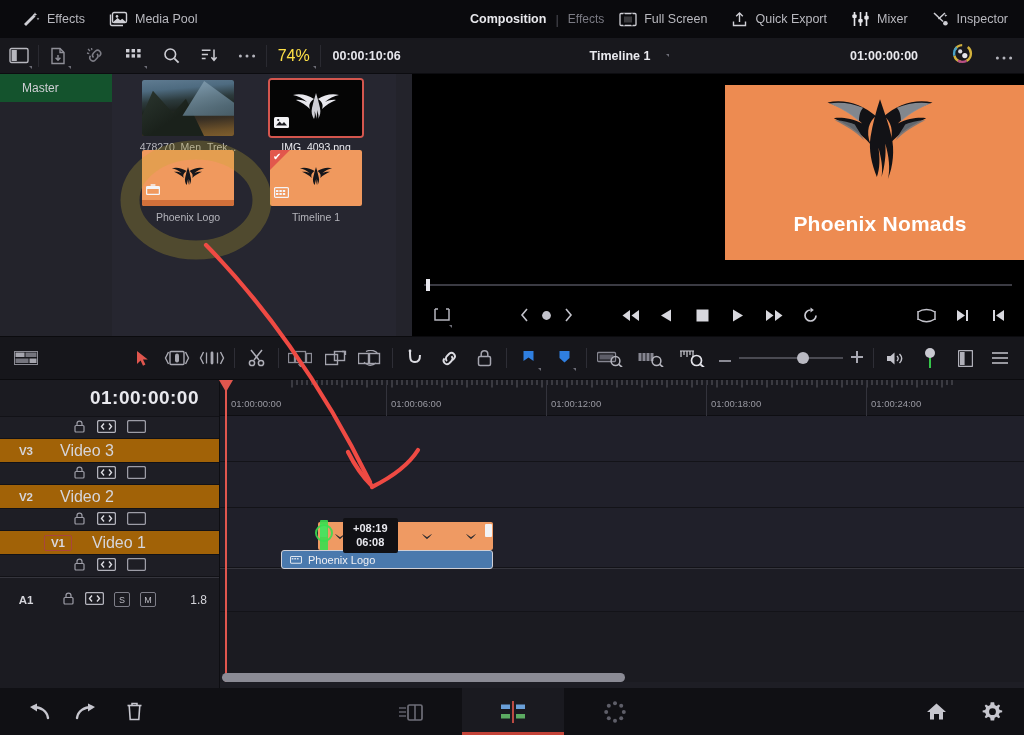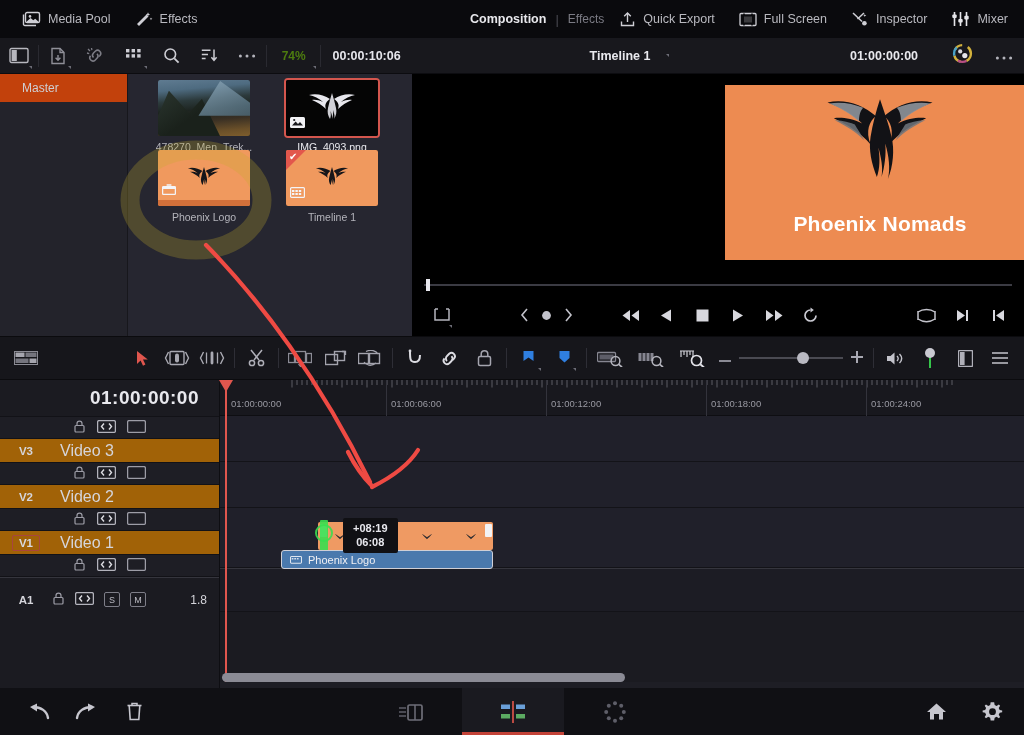--- a/index.html
+++ b/index.html
@@ -42,25 +42,25 @@
 
   .mp-body {
     position: absolute; left: 0; top: 74px; width: 412px; height: 262px;
     background: #23232b;
   }
   .mp-sidebar {
     position: absolute; left: 0; top: 0; width: 128px; height: 262px;
     background: #23232b; border-right: 1px solid #17171c;
   }
   .mp-master {
-    height: 28px; background: #c2410c; display: flex; align-items: center;
+    height: 28px; background: #14532d; display: flex; align-items: center;
     padding-left: 22px; font-size: 12px; color: #cfcfd4;
   }
   .mp-grid {
-    position: absolute; left: 128px; top: 0; width: 284px; height: 262px;
+    position: absolute; left: 112px; top: 0; width: 284px; height: 262px;
     background: #262630; padding: 8px 0 8px 28px;
   }
   .mp-thumb-wrap { position: absolute; }
   .mp-thumb {
     width: 92px; height: 56px; border-radius: 2px; overflow: hidden; position: relative;
     background: #111;
   }
   .mp-thumb.sel { outline: 2px solid #d4564e; outline-offset: 0px; }
   .mp-caption {
     width: 100px; margin-top: 5px; text-align: center; font-size: 10.5px;
@@ -145,25 +145,25 @@
     font-size: 19px; color:#e9e9ee; font-weight: bold; letter-spacing: .5px;
   }
   .trk-ctrlrow {
     height: 23px; display:flex; align-items:center; justify-content:center; gap: 11px;
     background:#1e1e25; border-top:1px solid #121217; border-bottom:1px solid #121217;
   }
   .trk-namerow {
     height: 23px; display:flex; align-items:center; background:#a16207;
   }
   .trk-num { width: 52px; text-align:center; font-size: 11.5px; color:#d5d5db; font-weight:bold; }
-  .trk-num.active { color:#d9d9df; }
+  .trk-num.active { color:#d9d9df;margin-left:32px; }
   .trk-num .boxed { display:inline-block; padding:1px 6px; border:1px solid #a8453f; border-radius:2px; }
   .trk-name { font-size: 16px; color:#d5d5db; padding-left: 8px; }
   .audio-row {
-    height: 44px; display:flex; align-items:center; background:#1b1b21; border-top:1px solid #35353d;
+    height: 44px; display:flex; align-items:center; background:#1b1b21; border-top:1px solid #35353d;gap:10px;
   }
   .audio-ctrls { display:flex; align-items:center; gap: 10px; }
   .sq-btn { width:16px; height:15px; border:1px solid #7e7e88; border-radius:2px;
     display:flex; align-items:center; justify-content:center; font-size:9px; color:#bcbcc4; }
   .vol-num { margin-left: auto; margin-right: 12px; font-size: 12px; color:#d5d5db; }
 
   .tl-tracks { position:absolute; left:220px; top:0; width: 804px; height: 308px; background:#1e1e25; }
   .ruler { position:absolute; left:0; top:0; width:804px; height:36px; background:#18181e; border-bottom:1px solid #0e0e12;}
   .ruler-lbl { position:absolute; top: 18px; font-size: 9.5px; color:#9a9aa3; }
   .ruler-major { position:absolute; top:0; width:1px; height:36px; background:#33333c; }
@@ -216,89 +216,89 @@
 </style>
 </head>
 <body>
 
 <div id="app">
 
   <div class="topbar">
     <div class="tb-left">
       <div class="tb-item">
         <span class="ico">
+          <svg width="18" height="16" viewBox="0 0 18 16">
+            <path d="M2 14 L11.5 4.5 L13.5 6.5 L4 16 Z" fill="#cfcfd5" transform="translate(0,-1)"></path>
+            <path d="M13 1.2 l.6 1.6 1.6.6 -1.6.6 -.6 1.6 -.6-1.6 -1.6-.6 1.6-.6 Z" fill="#cfcfd5"></path>
+            <path d="M16 6.4 l.4 1 1 .4 -1 .4 -.4 1 -.4-1 -1-.4 1-.4 Z" fill="#cfcfd5"></path>
+          </svg>
+        </span>
+        <span class="lbl">Effects</span>
+      </div>
+      <div class="tb-item">
+        <span class="ico">
           <svg width="19" height="16" viewBox="0 0 19 16">
             <rect x="3.5" y="1.5" width="14" height="10" rx="1.6" fill="none" stroke="#cfcfd5" stroke-width="1.4"></rect>
             <path d="M1.5 3.5 L1.5 13.2 A1.3 1.3 0 0 0 2.8 14.5 L14 14.5" fill="none" stroke="#cfcfd5" stroke-width="1.4"></path>
             <circle cx="8" cy="5.4" r="1.3" fill="#cfcfd5"></circle>
             <path d="M5 10.2 L8.6 6.9 L11.3 9.3 L13.2 7.7 L16.3 10.4 L16.3 11.1 L5 11.1 Z" fill="#cfcfd5"></path>
           </svg>
         </span>
         <span class="lbl">Media Pool</span>
       </div>
-      <div class="tb-item">
-        <span class="ico">
-          <svg width="18" height="16" viewBox="0 0 18 16">
-            <path d="M2 14 L11.5 4.5 L13.5 6.5 L4 16 Z" fill="#cfcfd5" transform="translate(0,-1)"></path>
-            <path d="M13 1.2 l.6 1.6 1.6.6 -1.6.6 -.6 1.6 -.6-1.6 -1.6-.6 1.6-.6 Z" fill="#cfcfd5"></path>
-            <path d="M16 6.4 l.4 1 1 .4 -1 .4 -.4 1 -.4-1 -1-.4 1-.4 Z" fill="#cfcfd5"></path>
-          </svg>
-        </span>
-        <span class="lbl">Effects</span>
-      </div>
     </div>
 
     <div class="tb-center">
       <span class="comp">Composition</span>
       <span class="divider">|</span>
       <span class="edited">Effects</span>
     </div>
 
     <div class="tb-right">
+      <div class="tb-item">
+        <span class="ico">
+          <svg width="18" height="15" viewBox="0 0 18 15">
+            <rect x="1" y="1.5" width="16" height="12" rx="1" fill="none" stroke="#cfcfd5" stroke-width="1.3"></rect>
+            <rect x="5" y="4.5" width="8" height="6" fill="#cfcfd5" opacity=".25"></rect>
+            <path d="M5 1.5 L5 4 M13 1.5 L13 4 M5 11 L5 13.5 M13 11 L13 13.5" stroke="#0a0a0d" stroke-width="1.6"></path>
+          </svg>
+        </span>
+        <span class="lbl">Full Screen</span>
+      </div>
       <div class="tb-item">
         <span class="ico">
           <svg width="17" height="17" viewBox="0 0 17 17">
             <path d="M2.5 10.5 L2.5 14.5 L14.5 14.5 L14.5 10.5" fill="none" stroke="#cfcfd5" stroke-width="1.4"></path>
             <path d="M8.5 11 L8.5 2.2" stroke="#cfcfd5" stroke-width="1.4" fill="none"></path>
             <path d="M5.2 5.3 L8.5 2 L11.8 5.3" fill="none" stroke="#cfcfd5" stroke-width="1.4"></path>
           </svg>
         </span>
         <span class="lbl">Quick Export</span>
       </div>
       <div class="tb-item">
         <span class="ico">
-          <svg width="18" height="15" viewBox="0 0 18 15">
-            <rect x="1" y="1.5" width="16" height="12" rx="1" fill="none" stroke="#cfcfd5" stroke-width="1.3"></rect>
-            <rect x="5" y="4.5" width="8" height="6" fill="#cfcfd5" opacity=".25"></rect>
-            <path d="M5 1.5 L5 4 M13 1.5 L13 4 M5 11 L5 13.5 M13 11 L13 13.5" stroke="#0a0a0d" stroke-width="1.6"></path>
+          <svg width="19" height="16" viewBox="0 0 19 16">
+            <path d="M3.5 1 L3.5 15 M9.5 1 L9.5 15 M15.5 1 L15.5 15" stroke="#e6e6ea" stroke-width="1.6"></path>
+            <rect x="1.3" y="3.5" width="4.4" height="3.6" rx="1" fill="#e6e6ea"></rect>
+            <rect x="7.3" y="8" width="4.4" height="3.6" rx="1" fill="#e6e6ea"></rect>
+            <rect x="13.3" y="4.8" width="4.4" height="3.6" rx="1" fill="#e6e6ea"></rect>
           </svg>
         </span>
-        <span class="lbl">Full Screen</span>
+        <span class="lbl">Mixer</span>
       </div>
       <div class="tb-item">
         <span class="ico">
           <svg width="18" height="16" viewBox="0 0 18 16">
             <path d="M2 2 L11 10.5" stroke="#cfcfd5" stroke-width="1.5" fill="none"></path>
             <path d="M13 2 L6.5 8" stroke="#cfcfd5" stroke-width="1.5" fill="none"></path>
             <circle cx="13.4" cy="12.2" r="2.3" fill="#cfcfd5"></circle>
             <path d="M13.8 3 l.4 1.1 1.1.4 -1.1.4 -.4 1.1 -.4-1.1 -1.1-.4 1.1-.4 Z" fill="#cfcfd5"></path>
           </svg>
         </span>
         <span class="lbl">Inspector</span>
-      </div>
-      <div class="tb-item">
-        <span class="ico">
-          <svg width="19" height="16" viewBox="0 0 19 16">
-            <path d="M3.5 1 L3.5 15 M9.5 1 L9.5 15 M15.5 1 L15.5 15" stroke="#e6e6ea" stroke-width="1.6"></path>
-            <rect x="1.3" y="3.5" width="4.4" height="3.6" rx="1" fill="#e6e6ea"></rect>
-            <rect x="7.3" y="8" width="4.4" height="3.6" rx="1" fill="#e6e6ea"></rect>
-            <rect x="13.3" y="4.8" width="4.4" height="3.6" rx="1" fill="#e6e6ea"></rect>
-          </svg>
-        </span>
-        <span class="lbl">Mixer</span>
       </div>
     </div>
   </div>
 
   <div class="mp-toolbar">
     <div class="mp-tb-btn">
       <svg width="20" height="17" viewBox="0 0 20 17">
         <rect x="1" y="1.5" width="18" height="14" rx="1.5" fill="none" stroke="#b7b7be" stroke-width="1.4"></rect>
         <rect x="2.6" y="3" width="5.2" height="11" fill="#b7b7be"></rect>
       </svg>
@@ -348,21 +348,21 @@
     </div>
     <div class="mp-tb-btn">
       <svg width="18" height="6" viewBox="0 0 18 6">
         <circle cx="2.4" cy="3" r="1.5" fill="#b4b4bc"></circle>
           <circle cx="9" cy="3" r="1.5" fill="#b4b4bc"></circle>
           <circle cx="15.6" cy="3" r="1.5" fill="#b4b4bc"></circle>
       </svg>
     </div>
     <div class="mp-tb-sep"></div>
     <div style="width:56px;height:36px;display:flex;align-items:center;justify-content:center;position:relative;">
-      <span style="font-size:12px;color:#4d7c0f;font-weight:bold;">74%</span>
+      <span style="font-size:16px;color:#fde047;font-weight:normal;">74%</span>
       <span class="corner-tri" style="right:4px;"></span>
     </div>
     <div class="mp-tb-sep"></div>
     <div style="width:96px;height:36px;display:flex;align-items:center;justify-content:center;">
       <span style="font-size:12.5px;color:#e6e6ec;font-weight:bold;">00:00:10:06</span>
     </div>
   </div>
 
   <div style="position:absolute;left:412px;top:38px;width:612px;height:36px;background:#18181d;display:flex;align-items:center;border-bottom:1px solid #0c0c10;">
     <div style="flex:1;display:flex;align-items:center;justify-content:center;position:relative;">

